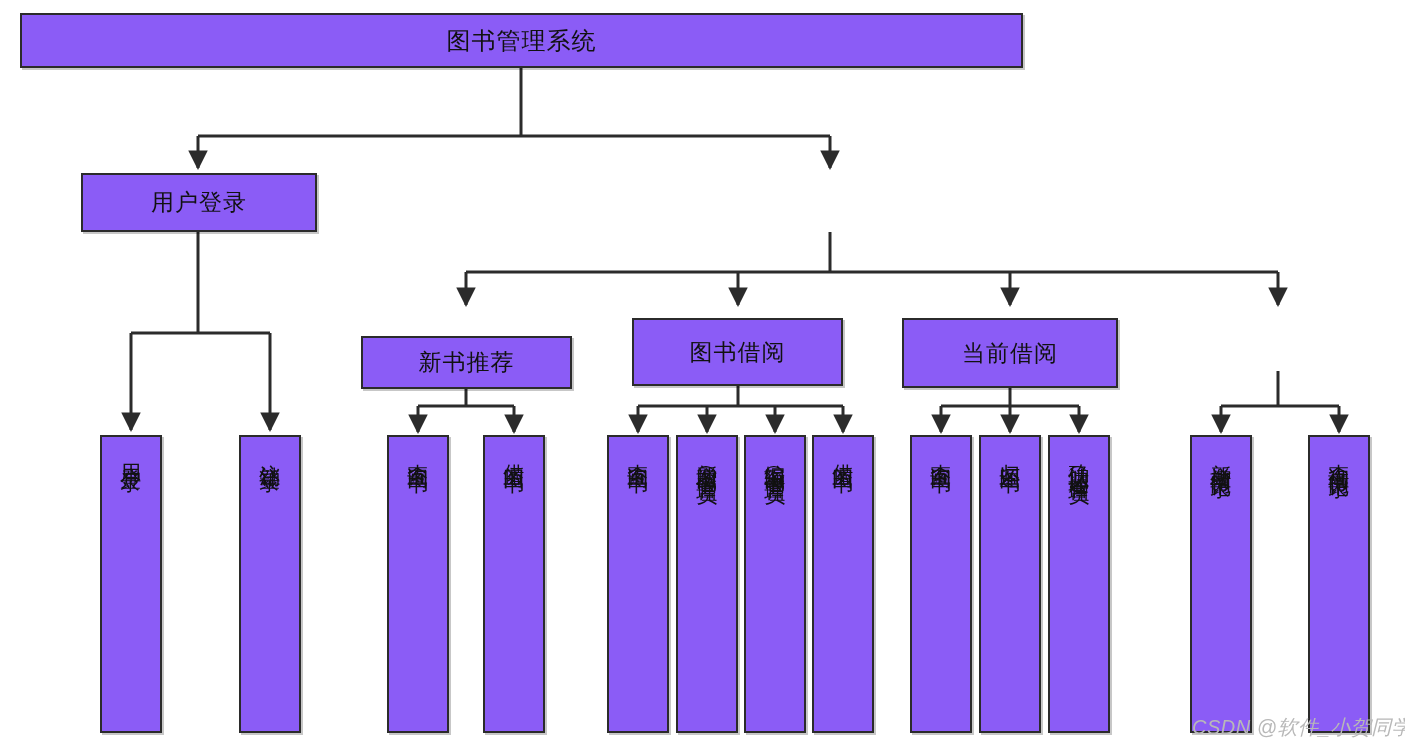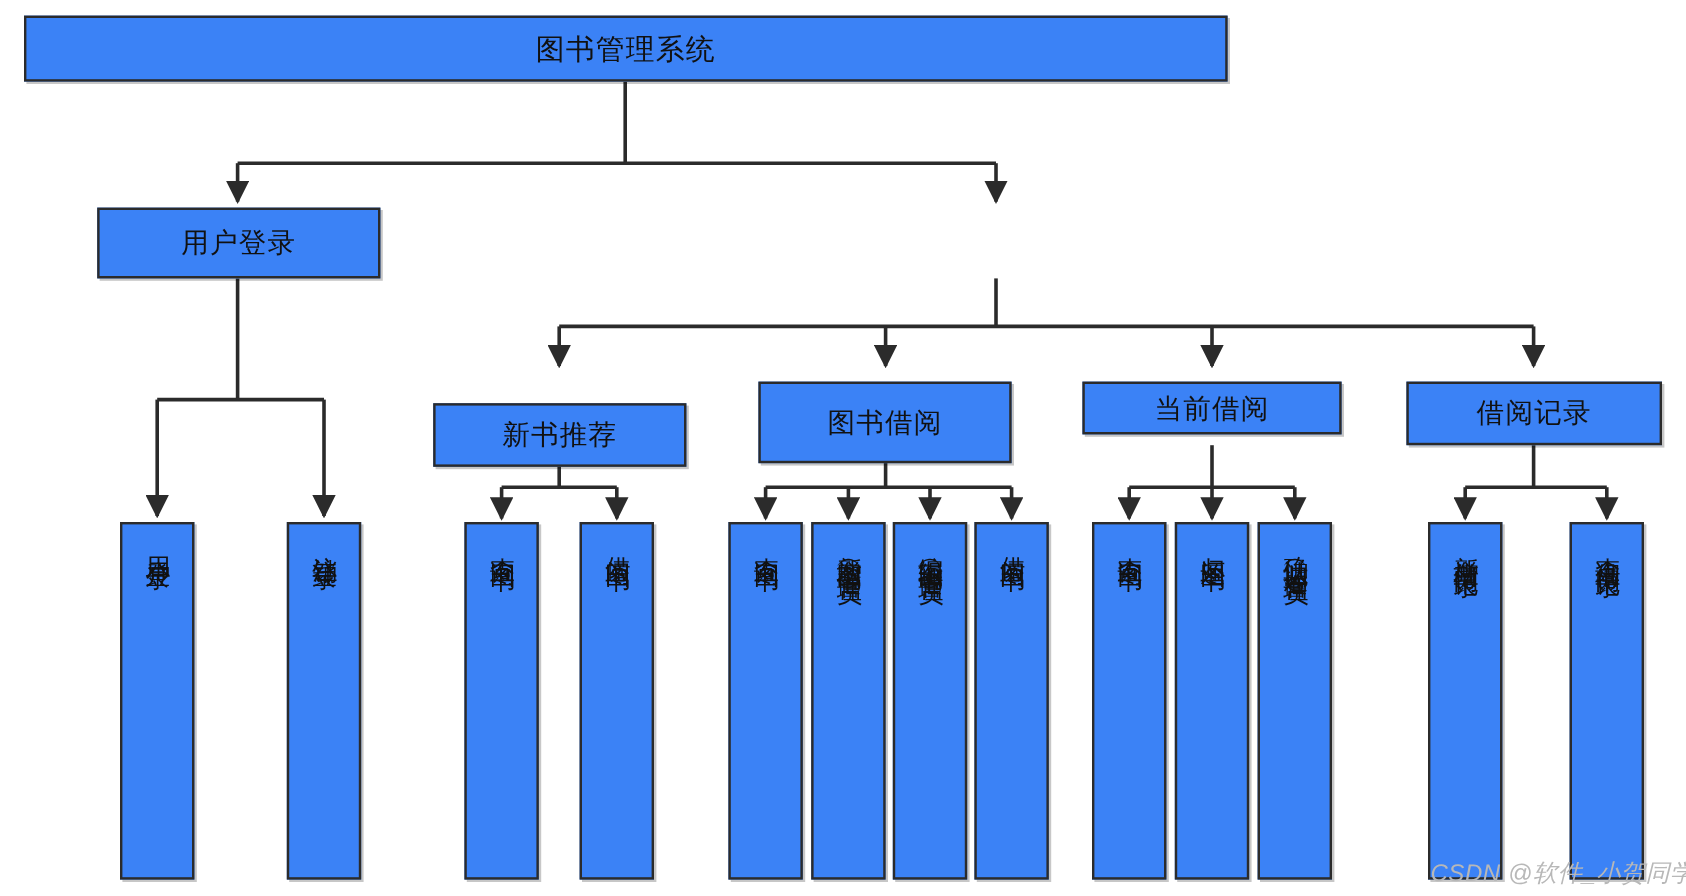--- a/index.html
+++ b/index.html
@@ -21,21 +21,21 @@
     position: absolute;
     left: 0;
     top: 0;
     width: 1405px;
     height: 747px;
     pointer-events: none;
   }
   .node {
     position: absolute;
     box-sizing: border-box;
-    background: #3b82f6;
+    background: #8b5cf6;
     border: 2px solid #2b2b2b;
     box-shadow: 2px 2px 0 rgba(0,0,0,0.22);
     display: flex;
     align-items: center;
     justify-content: center;
     color: #111111;
     z-index: 2;
   }
   .node.horizontal {
     font-size: 23px;
@@ -126,22 +126,21 @@
       <path d="M 1339 406 L 1339 432" marker-end="url(#arrow)"></path>
     </g>
   </svg>
 
   <div class="node horizontal root" style="left:20px; top:13px; width:1003px; height:55px;">图书管理系统</div>
 
   <div class="node horizontal" style="left:81px; top:173px; width:236px; height:59px;">用户登录</div>
 
   <div class="node horizontal" style="left:361px; top:336px; width:211px; height:53px;">新书推荐</div>
   <div class="node horizontal" style="left:632px; top:318px; width:211px; height:68px;">图书借阅</div>
-  <div class="node horizontal" style="left:902px; top:318px; width:216px; height:44px;">当前借阅</div>
-  <div class="node horizontal" style="left:1172px; top:318px; width:213px; height:53px;">借阅记录</div>
+  <div class="node horizontal" style="left:902px; top:318px; width:216px; height:70px;">当前借阅</div>
 
   <div class="node vertical" style="left:100px; top:435px; width:62px; height:298px;">
     <span class="vlabel">用户登录</span>
   </div>
   <div class="node vertical" style="left:239px; top:435px; width:62px; height:298px;">
     <span class="vlabel">注销登录</span>
   </div>
 
   <div class="node vertical" style="left:387px; top:435px; width:62px; height:298px;">
     <span class="vlabel">查询图书</span>

